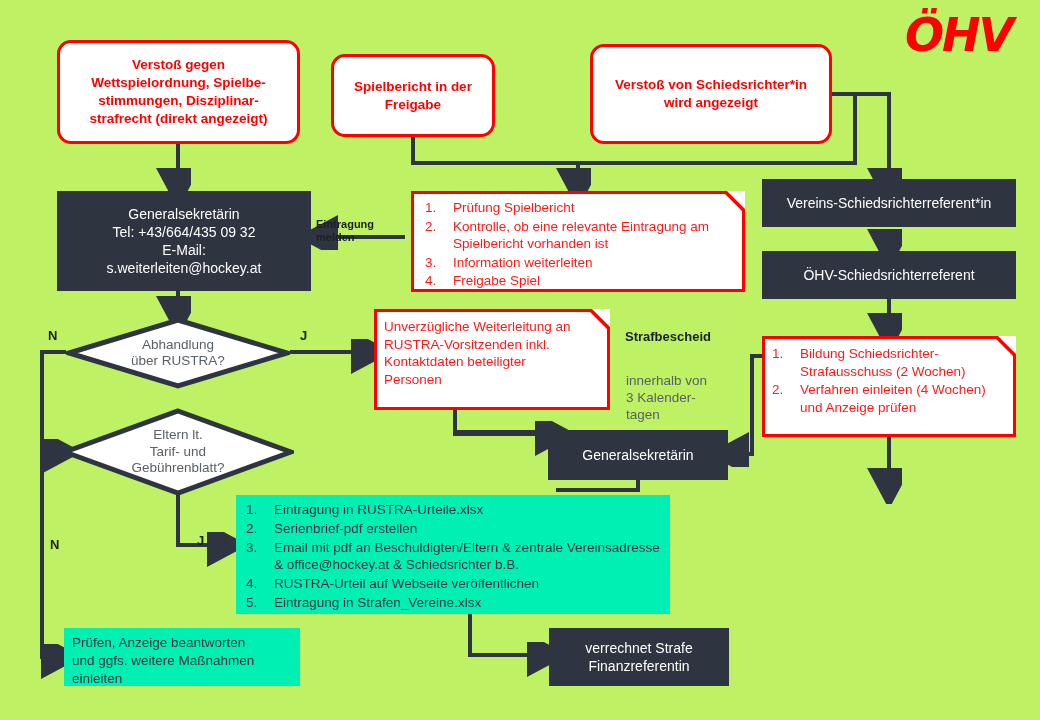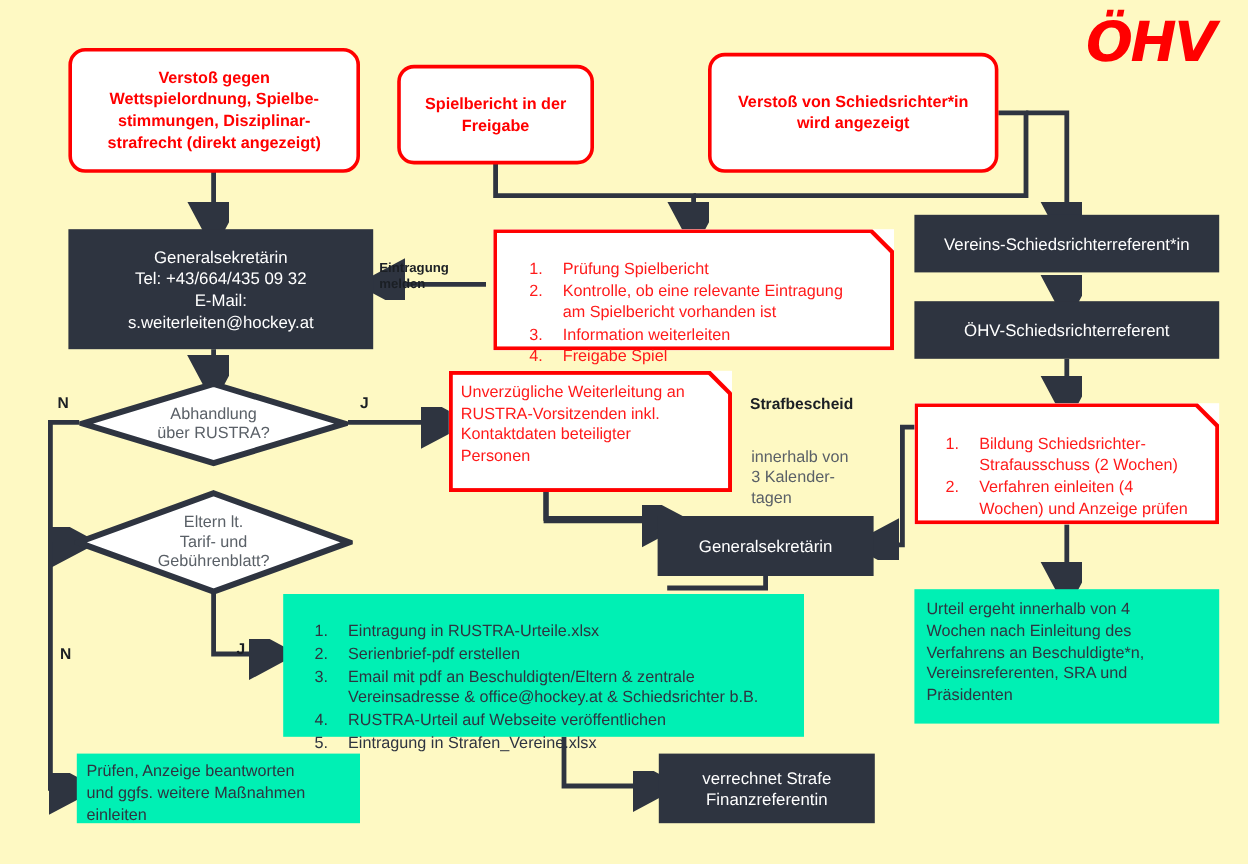--- a/index.html
+++ b/index.html
@@ -4,21 +4,21 @@
 <style>
   html, body {
     margin: 0;
     padding: 0;
     background: #ffffff;
   }
   #canvas {
     position: relative;
     width: 1040px;
     height: 720px;
-    background: #fef9c3;
+    background: #bef264;
     font-family: "Liberation Sans", sans-serif;
     overflow: hidden;
   }
   .node {
     position: absolute;
     box-sizing: border-box;
     display: flex;
     align-items: center;
     z-index: 3;
   }
@@ -91,21 +91,21 @@
     display: flex;
     align-items: center;
     justify-content: center;
     text-align: center;
     color: #5A6067;
     line-height: 1.22;
   }
 
   
   ol.steps {
-    margin: 16px;
+    margin: 0;
     padding: 0;
     list-style: none;
     counter-reset: s;
   }
   ol.steps > li {
     counter-increment: s;
     position: relative;
     padding-left: 30px;
     margin: 0 0 1px 0;
   }
@@ -279,29 +279,20 @@
     <div class="fold-shell"></div>
     <div class="fold-inner"></div>
     <div class="fold-body" style="padding:9px 8px 6px 8px;">
       <ol class="steps">
         <li>Bildung Schiedsrichter-Strafausschuss  (2 Wochen)</li>
         <li>Verfahren einleiten (4 Wochen) und Anzeige prüfen</li>
       </ol>
     </div>
   </div>
 
-  <div class="node green" style="left:762px;top:491px;width:254px;height:112px;font-size:13.5px;padding:8px 10px;align-items:flex-start;">
-    <div class="txt">
-      <div>Urteil ergeht innerhalb von 4</div>
-      <div>Wochen nach Einleitung des</div>
-      <div>Verfahrens an Beschuldigte*n,</div>
-      <div>Vereinsreferenten, SRA und</div>
-      <div>Präsidenten</div>
-    </div>
-  </div>
 
   <div class="node dark" style="left:548px;top:430px;width:180px;height:50px;font-size:14px;">
     <div class="txt">
       <div>Generalsekretärin</div>
     </div>
   </div>
 
   <div class="node green" style="left:236px;top:495px;width:434px;height:119px;font-size:13.5px;padding:6px 8px;align-items:flex-start;">
     <div class="txt">
       <ol class="steps">

